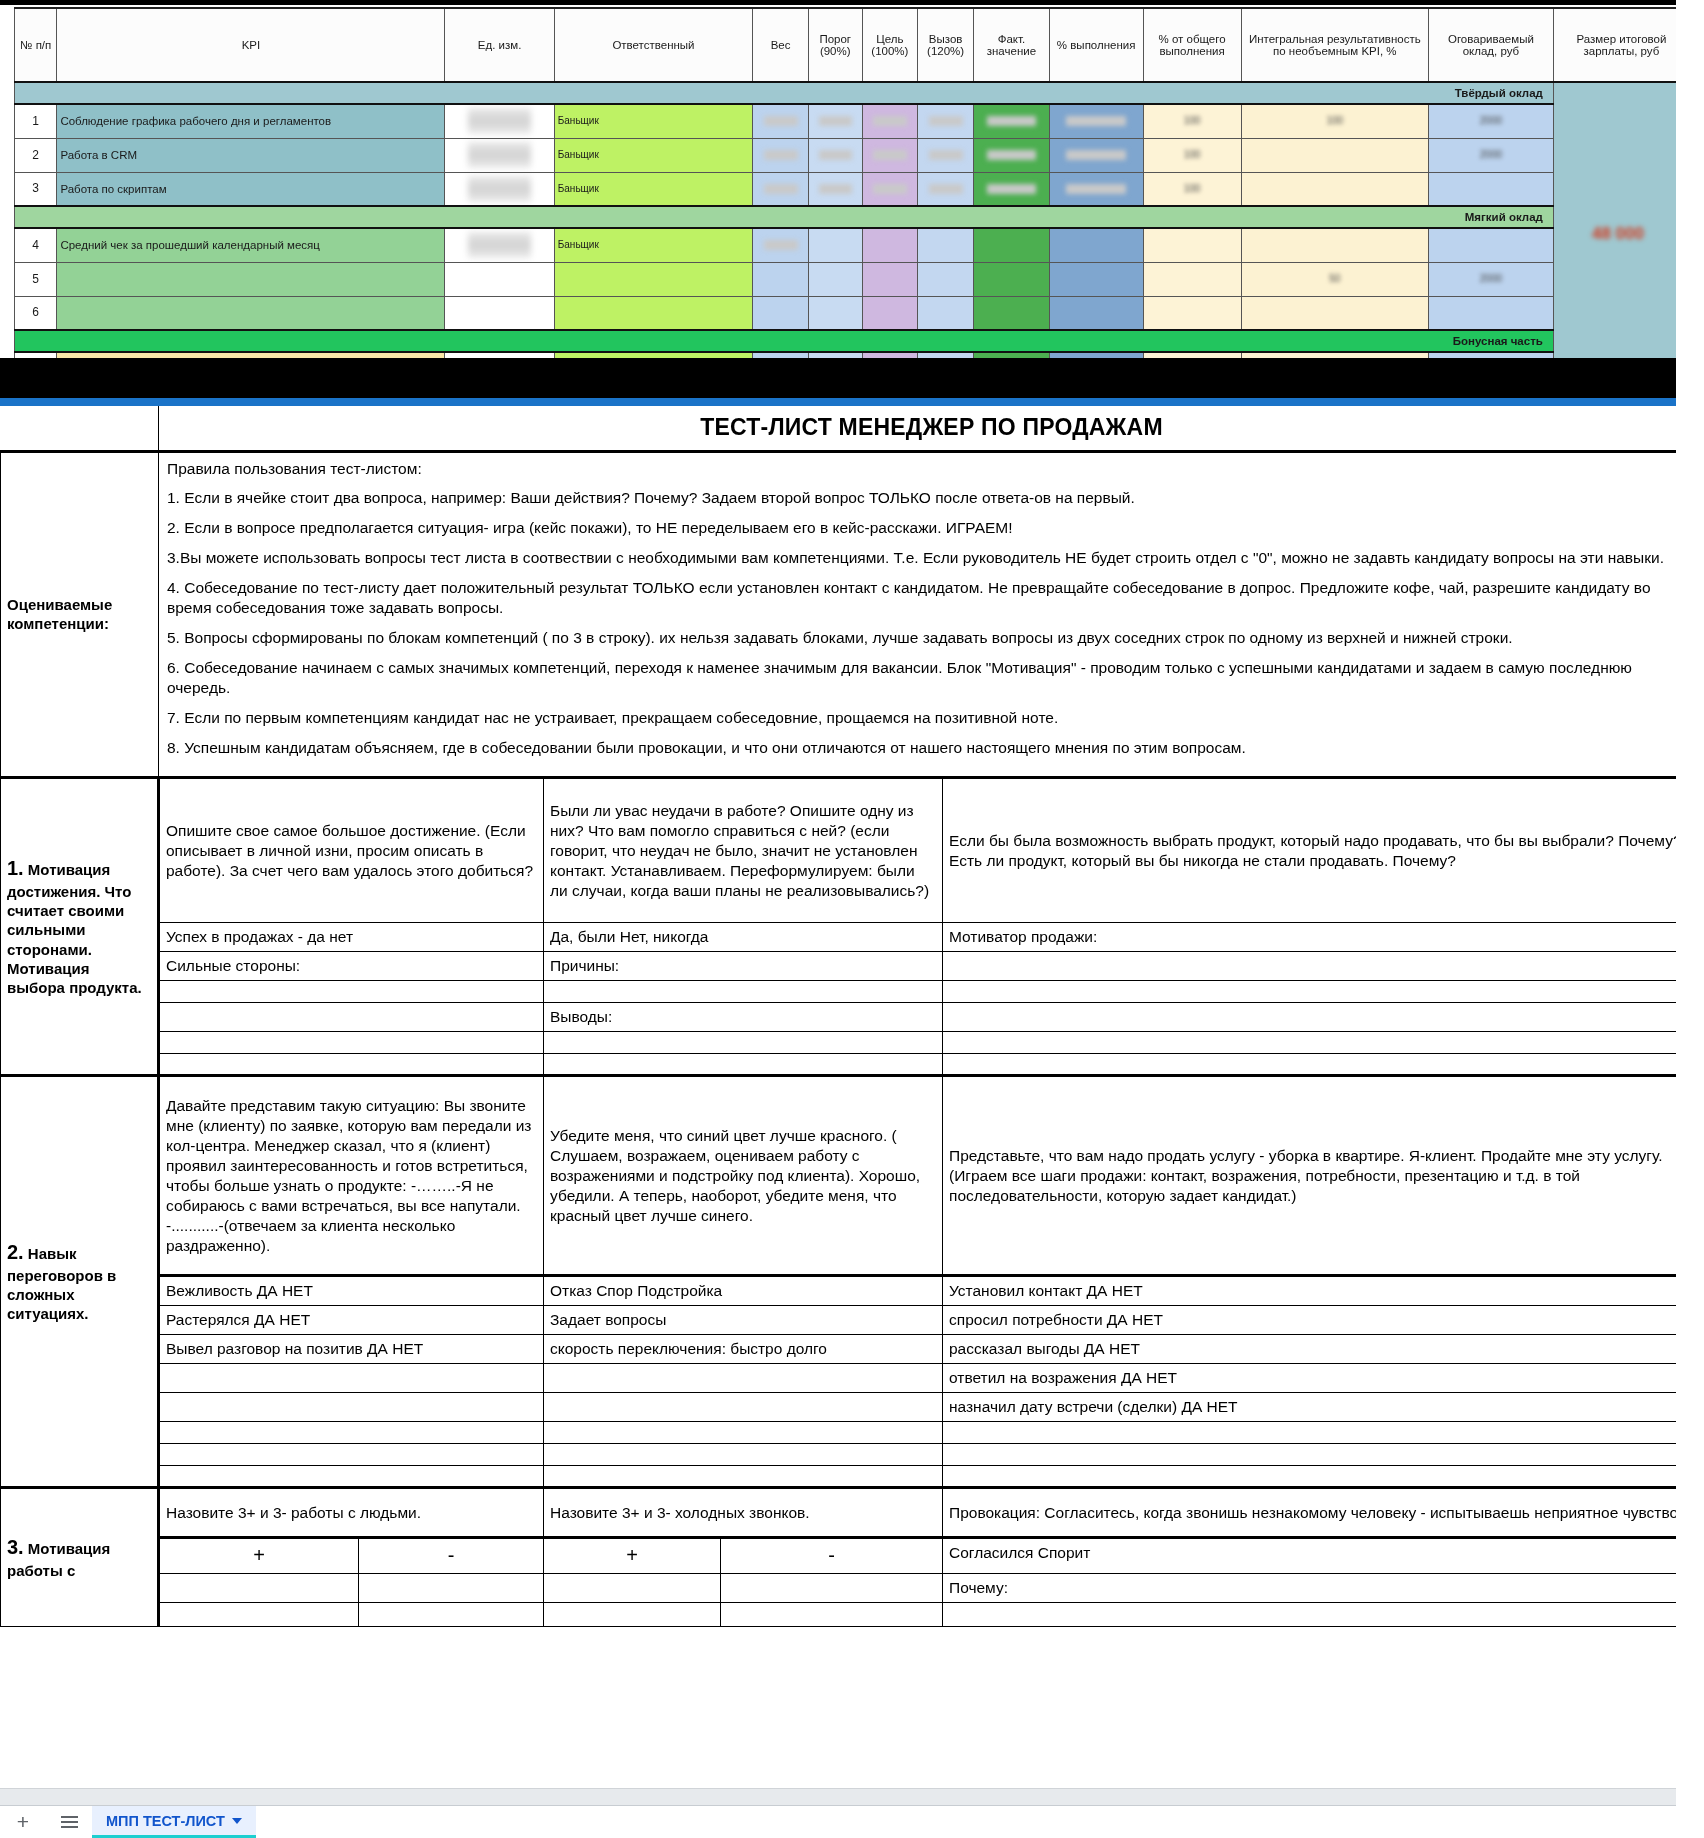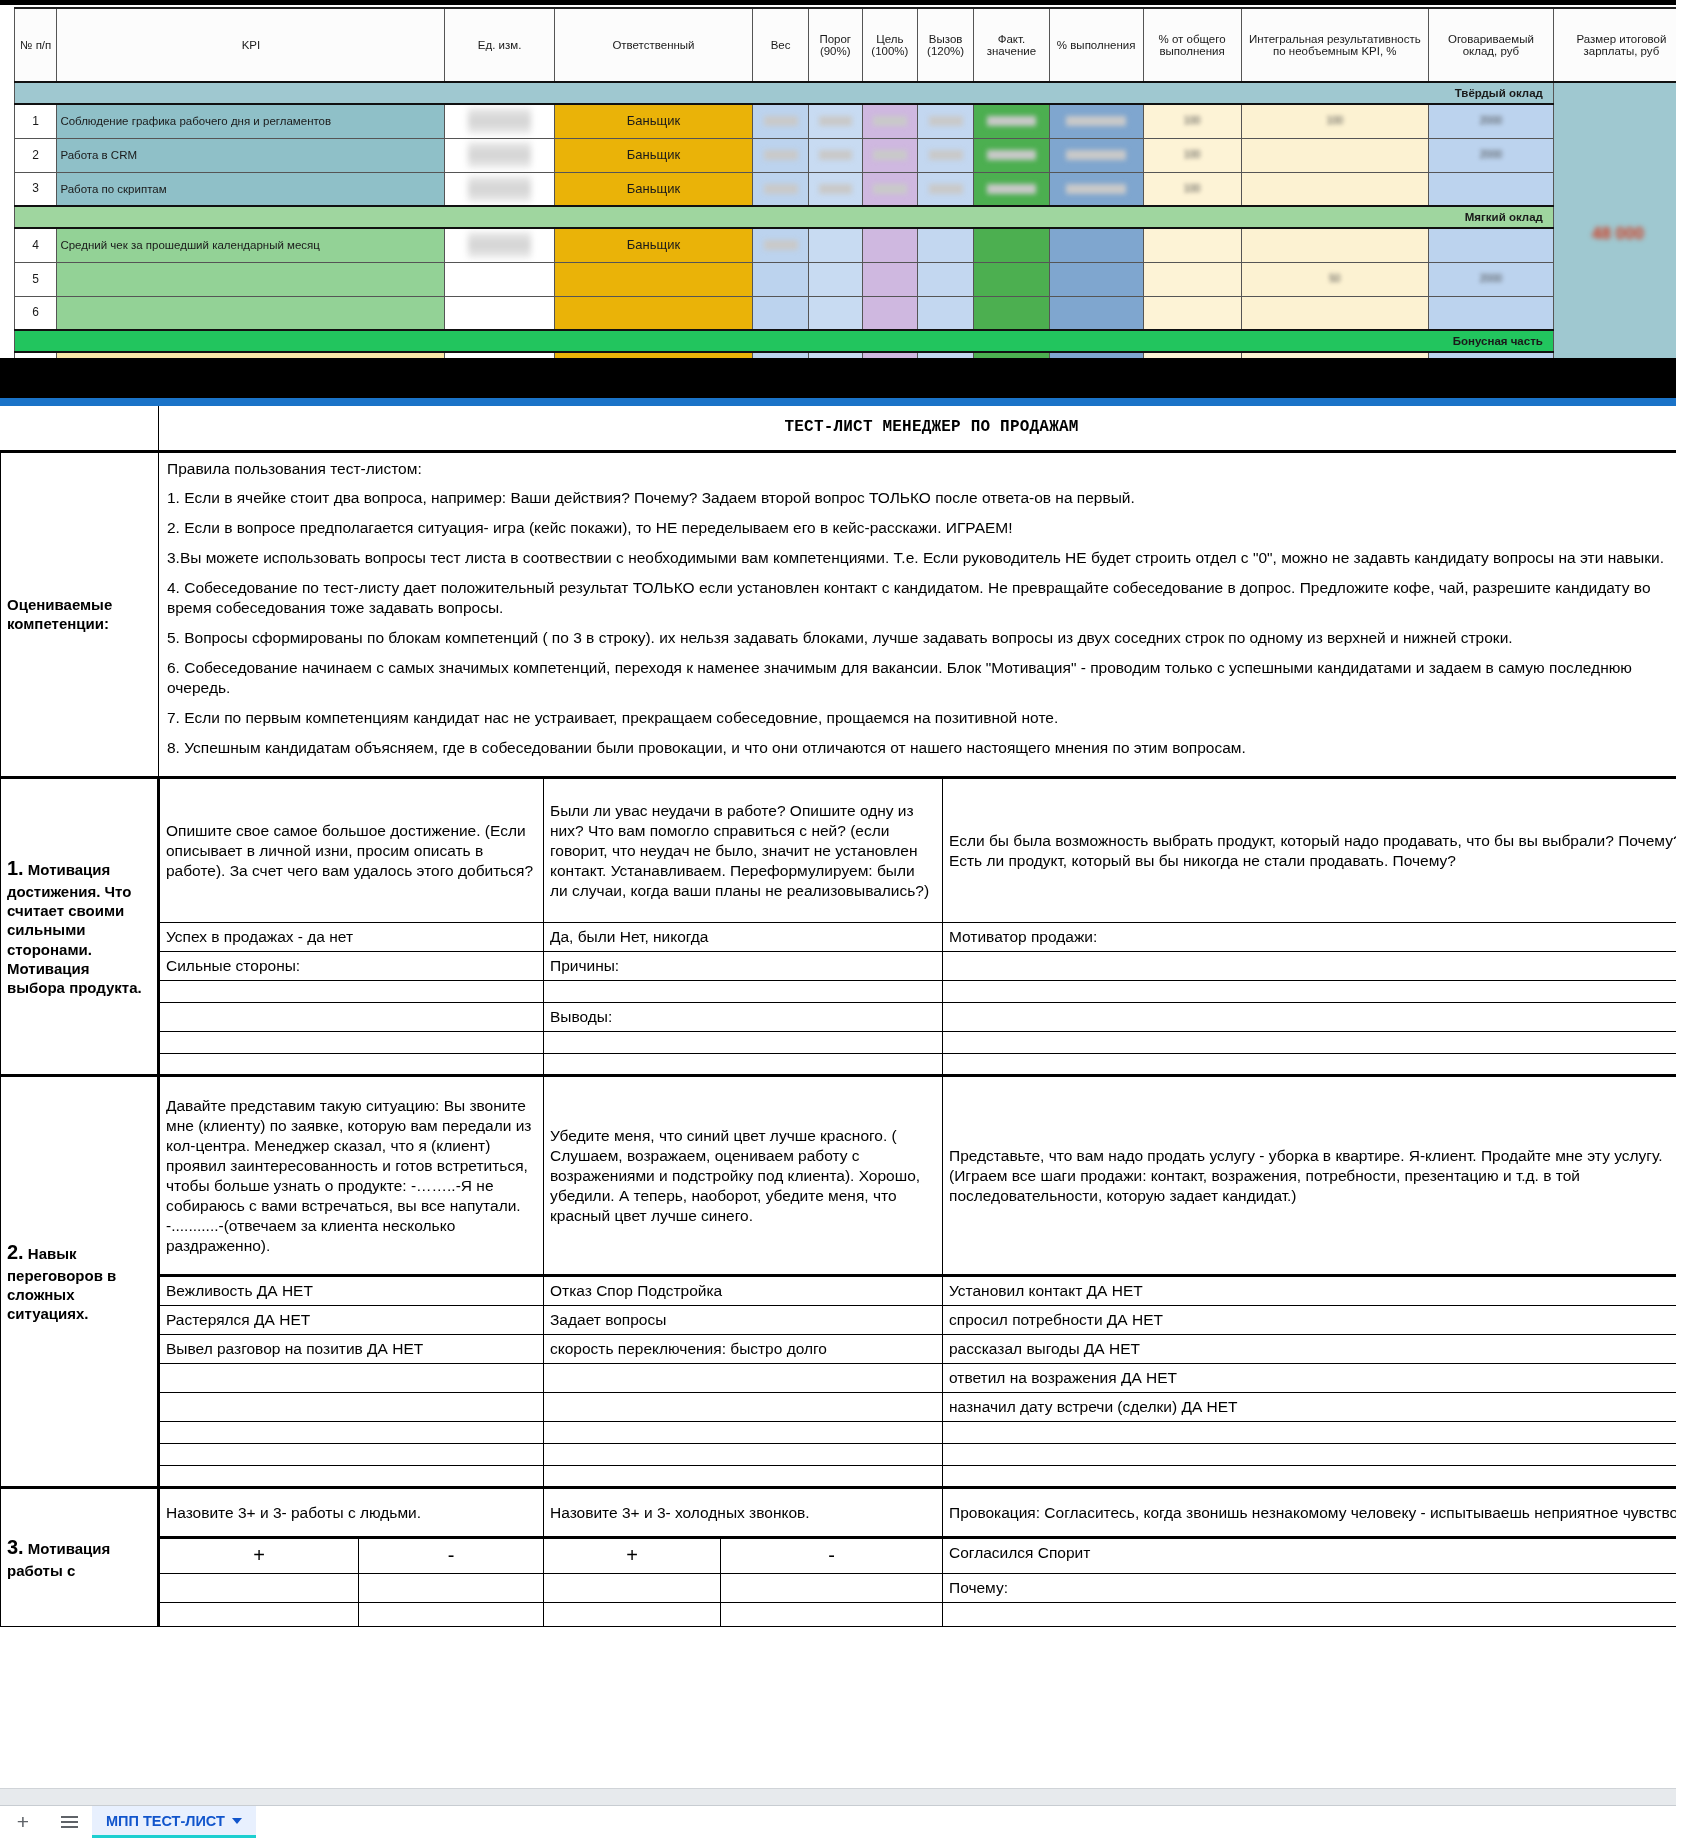--- a/index.html
+++ b/index.html
@@ -59,21 +59,21 @@
   }
   .kpi-hdr-top { border-top: 2px solid #222 !important; }
   td.kpi-num {
     text-align: center;
     background: #ffffff;
     font-size: 12px;
     height: 34px;
   }
   td.kpi-name { padding-left: 6px; font-size: 11.5px; }
   td.kpi-unit { background: #ffffff; }
-  td.kpi-resp { background: #eab308; padding-left: 6px; font-size: 13px; text-align: center; }
+  td.kpi-resp { background: #bef264; padding-left: 6px; font-size: 10px; }
 
   tr.sect td {
     text-align: right;
     font-weight: bold;
     font-size: 11.5px;
     padding-right: 10px;
     height: 22px;
     border-top: 2px solid #111;
     border-bottom: 2px solid #111;
   }
@@ -153,24 +153,23 @@
     padding: 4px 6px;
     line-height: 1.29;
   }
   .thick-b { border-bottom: 3px solid #000 !important; }
   .thick-t { border-top: 3px solid #000 !important; }
   .thick-r { border-right: 3px solid #000 !important; }
 
   .title-cell {
     text-align: center;
     font-weight: bold;
-    font-size: 16px;
+    font-size: 23px;
     vertical-align: middle !important;
     letter-spacing: .2px;
-    font-family: Liberation Mono, monospace;
   }
   .comp-label {
     vertical-align: middle !important;
     font-weight: bold;
     font-size: 15px;
     line-height: 1.4;
     padding: 6px 8px;
   }
   .comp-label .bignum {
     font-size: 20px;

